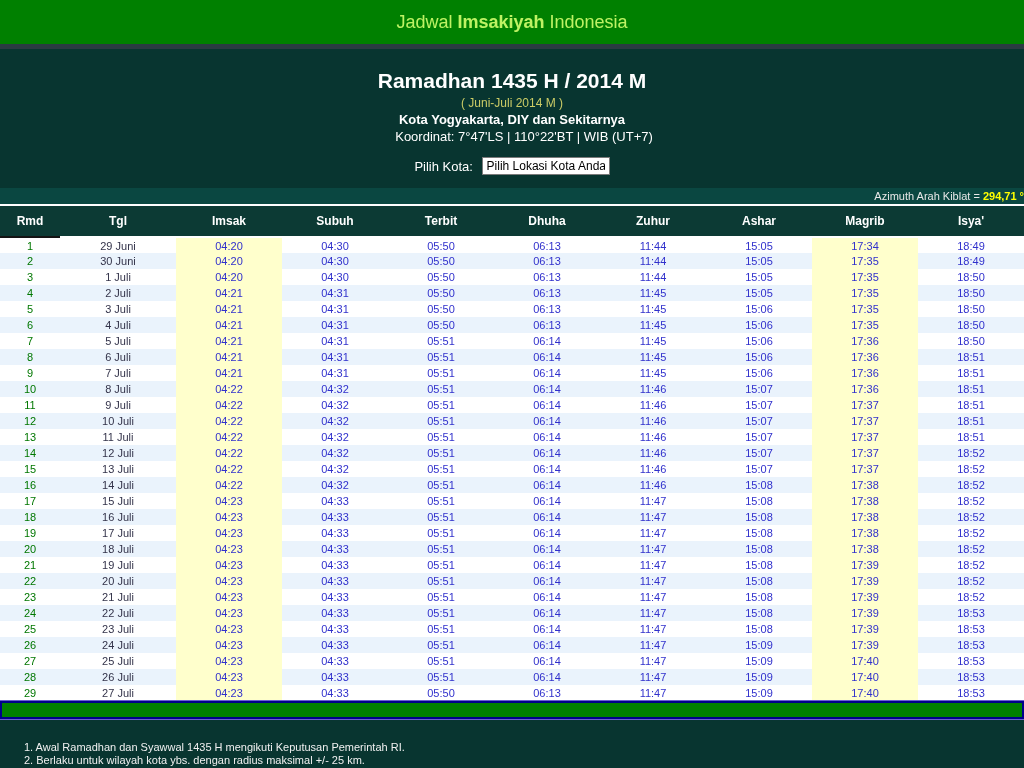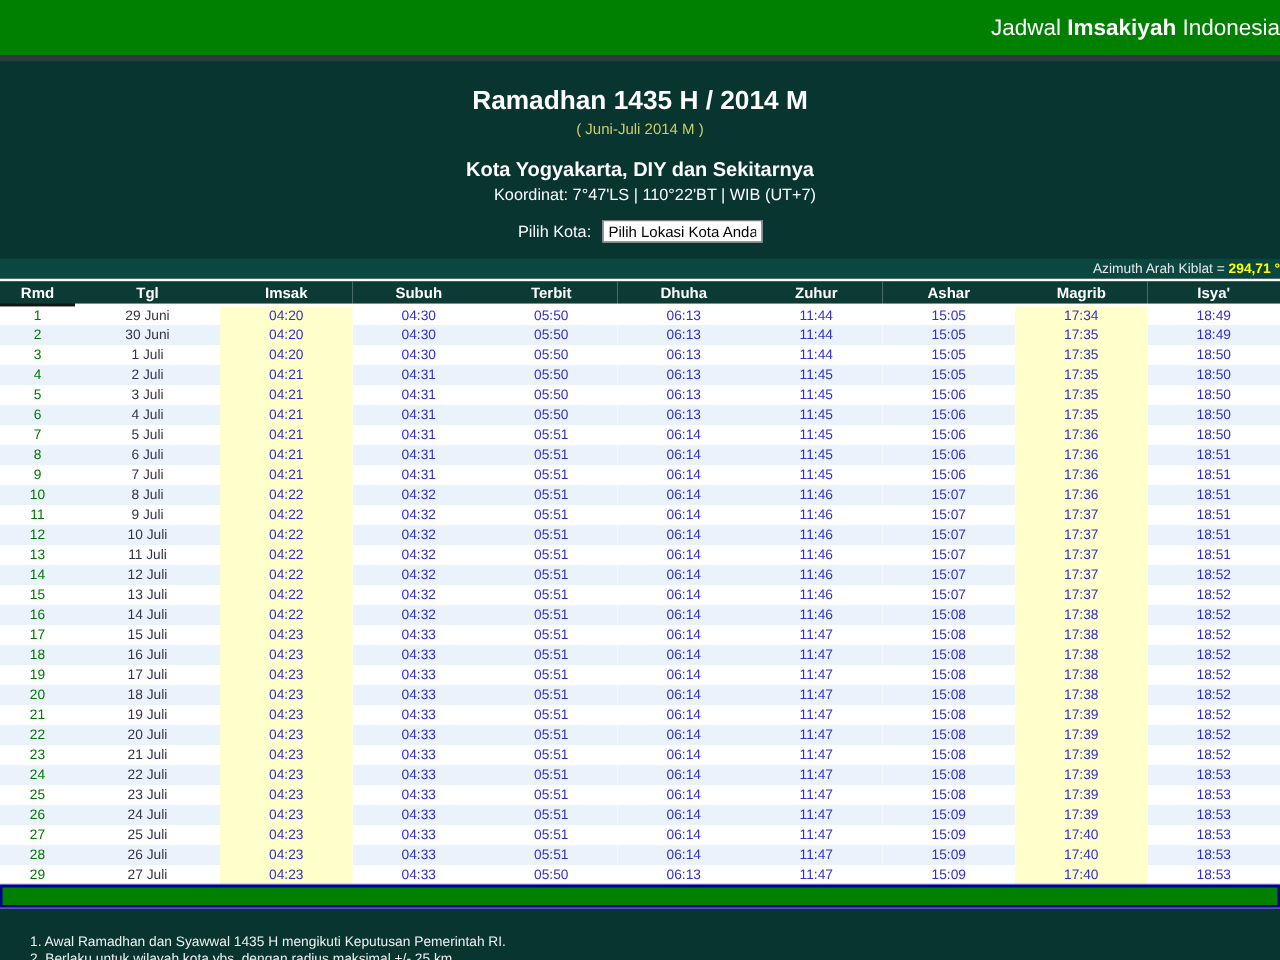--- a/index.html
+++ b/index.html
@@ -7,33 +7,33 @@
   body {
     background: #083530;
     font-family: "Liberation Sans", "DejaVu Sans", sans-serif;
     color: #ffffff;
   }
 
   
   .topbar {
     height: 44px;
     background: #008000;
-    text-align: right;
+    text-align: center;
     line-height: 44px;
     font-size: 18px;
-    color: #ffffff;
+    color: #bef264;
   }
   .topbar .bold { font-weight: bold; }
   .topbar-sep { height: 5px; background: #2a3b42; }
 
   
   .header-section { text-align: center; padding-top: 20px; }
   .main-title { font-size: 21px; font-weight: bold; color: #ffffff; }
   .subtitle { font-size: 12px; color: #cccc66; margin-top: 3px; }
-  .city-line { font-size: 16px; font-weight: bold; margin-top: 18px; }
+  .city-line { font-size: 13px; font-weight: bold; margin-top: 2px; }
   .coord-line { font-size: 13px; margin-top: 2px; padding-left: 24px; }
   .picker-row { margin-top: 13px; padding-bottom: 13px; font-size: 13px; }
   .picker-row label { vertical-align: middle; }
   .picker-row input {
     width: 128px; height: 18px;
     font-size: 12px; font-family: "Liberation Sans", sans-serif;
     border: 1px solid #7a7a7a; background: #ffffff; color: #000000;
     padding: 1px 4px; margin-left: 5px; vertical-align: middle;
   }
 
@@ -47,21 +47,21 @@
   .qibla-bar .value { color: #ffff00; font-weight: bold; }
 
   
   table.sched {
     width: 1024px; border-collapse: collapse; table-layout: fixed;
     background: #ffffff;
   }
   table.sched th {
     background: #0c3a34; color: #ffffff;
     font-size: 12px; font-weight: bold;
-    height: 19px; border-bottom: 2px solid #ffffff;
+    height: 31px; border-bottom: 2px solid #ffffff;
   }
   table.sched th.first { border-bottom: 2px solid #141414; }
   table.sched td {
     height: 16px; font-size: 11px; text-align: center;
     white-space: nowrap; overflow: hidden;
   }
   tr.alt td { background: #eaf3fc; }
   table.sched td.hl { background: #ffffcc !important; }
   table.sched td.rmd { color: #007700; }
   table.sched td.tgl { color: #33334a; }

